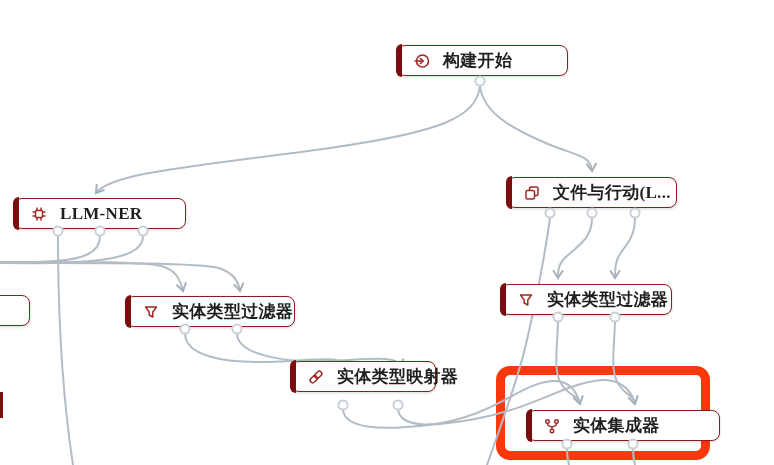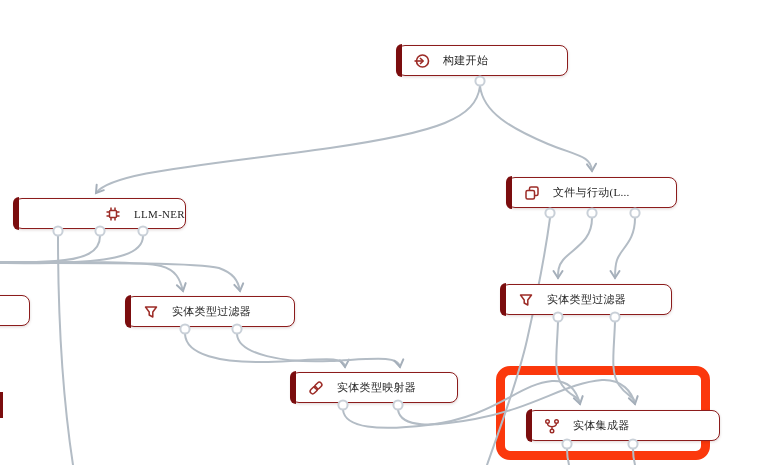--- a/index.html
+++ b/index.html
@@ -6,21 +6,21 @@
   body{width:774px;height:465px;position:relative;overflow:hidden;background:#ffffff;
        font-family:"Liberation Serif","DejaVu Serif",serif;}
   #canvas{position:absolute;inset:0;width:774px;height:465px;overflow:hidden;}
   svg.layer{position:absolute;left:0;top:0;pointer-events:none;}
   .node{position:absolute;height:31px;background:#ffffff;border:1.6px solid #8c1c1c;
         border-radius:8px;display:flex;align-items:center;box-sizing:border-box;
         box-shadow:0 1px 3px rgba(80,20,20,.18);z-index:3;}
   .node .bar{position:absolute;left:-1.6px;top:-1.6px;bottom:-1.6px;width:6px;
         background:#7b0d0e;border-radius:8px 0 0 8px;}
   .node .icon{margin-left:16px;width:16px;height:16px;flex:none;display:flex;align-items:center;}
-  .node .label{margin-left:13px;font-size:11px;font-weight:400;color:#1f1f1f;
+  .node .label{margin-left:13px;font-size:17px;font-weight:700;color:#1f1f1f;
         letter-spacing:.3px;white-space:nowrap;}
   #highlight-rect{position:absolute;border:9px solid #fb380c;border-radius:14px;
         box-sizing:border-box;z-index:1;background:transparent;}
   #edge-layer{z-index:2;}
   #port-layer{z-index:4;}
   #partial-node-sliver{position:absolute;background:#7b0d0e;z-index:3;}
 </style>
 </head>
 <body>
 
@@ -67,21 +67,21 @@
         <div class="bar"></div>
         <span class="icon">
           <svg width="16" height="16" viewBox="0 0 16 16">
             <circle cx="8.5" cy="8" r="6" fill="none" stroke="#9c2b26" stroke-width="1.6"></circle>
             <path d="M0.5,8 H9" stroke="#9c2b26" stroke-width="1.6" fill="none"></path>
             <path d="M6,5 L9.2,8 L6,11" stroke="#9c2b26" stroke-width="1.6" fill="none" stroke-linejoin="round"></path>
           </svg>
         </span>
         <span class="label">构建开始</span>
       </div>
-      <div class="node" style="left: 14px; top: 198px; width: 172px; justify-content: flex-end;">
+      <div class="node" style="left: 14px; top: 198px; width: 172px;">
         <div class="bar"></div>
         <span class="icon">
           <svg width="16" height="16" viewBox="0 0 16 16">
             <rect x="4.5" y="4.5" width="7" height="7" rx="1" fill="none" stroke="#9c2b26" stroke-width="1.5"></rect>
             <path d="M6,1.5 V4.5 M10,1.5 V4.5 M6,11.5 V14.5 M10,11.5 V14.5 M1.5,6 H4.5 M1.5,10 H4.5 M11.5,6 H14.5 M11.5,10 H14.5" stroke="#9c2b26" stroke-width="1.5"></path>
           </svg>
         </span>
         <span class="label">LLM-NER</span>
       </div>
       <div class="node" style="left: 507px; top: 177px; width: 170px;">
@@ -105,21 +105,21 @@
       </div>
       <div class="node" style="left: 501px; top: 284px; width: 171px;">
         <div class="bar"></div>
         <span class="icon">
           <svg width="16" height="16" viewBox="0 0 16 16">
             <path d="M2.5,3 H13.5 L9.8,8 V13 L6.2,11 V8 Z" fill="none" stroke="#9c2b26" stroke-width="1.5" stroke-linejoin="round"></path>
           </svg>
         </span>
         <span class="label">实体类型过滤器</span>
       </div>
-      <div class="node" style="left: 291px; top: 372px; width: 167px;">
+      <div class="node" style="left: 291px; top: 361px; width: 145px;">
         <div class="bar"></div>
         <span class="icon">
           <svg width="16" height="16" viewBox="0 0 16 16">
             <g transform="rotate(-45 8 8)">
               <rect x="0.8" y="5.5" width="8" height="5" rx="2.5" fill="none" stroke="#9c2b26" stroke-width="1.5"></rect>
               <rect x="7.2" y="5.5" width="8" height="5" rx="2.5" fill="none" stroke="#9c2b26" stroke-width="1.5"></rect>
             </g>
           </svg>
         </span>
         <span class="label">实体类型映射器</span>

